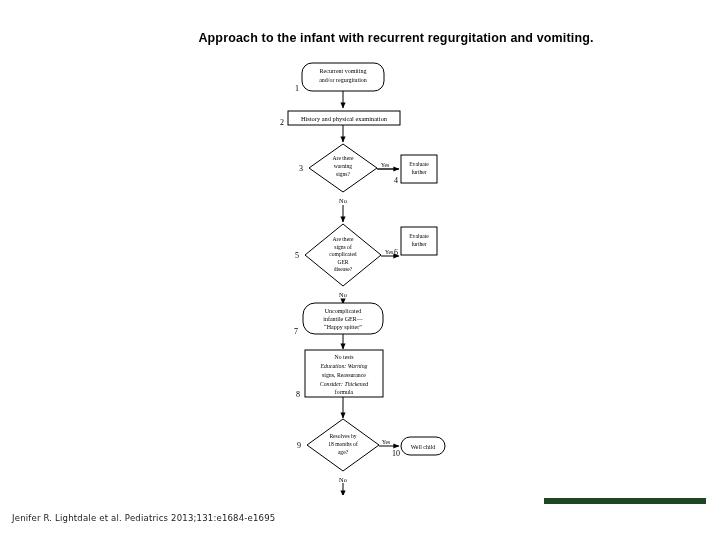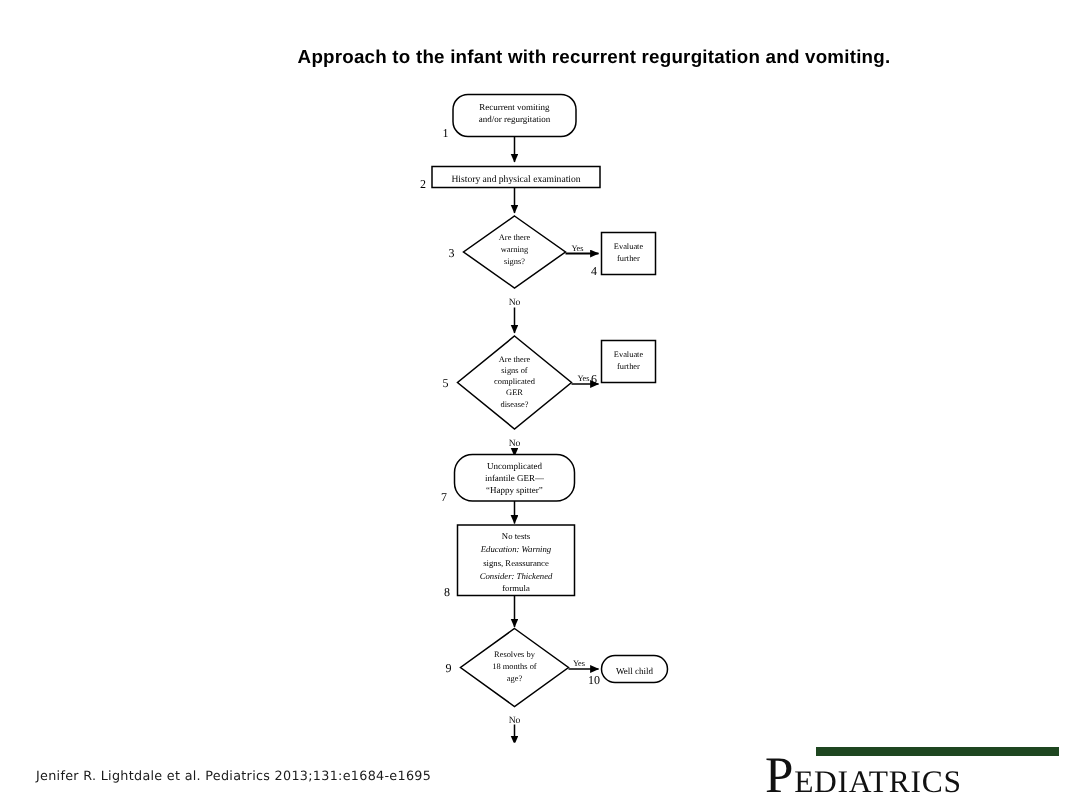--- a/index.html
+++ b/index.html
@@ -25,21 +25,21 @@
   
   #figure{
     position:absolute;
     left:0;top:55px;
     width:720px;height:440px;
   }
   #figure svg{display:block;}
   
   #citation{
     position:absolute;
-    left:24px;top:513px;
+    left:12px;top:513px;
     font-size:8.5px;
     font-family:"DejaVu Sans", sans-serif;
     color:#1a1a1a;
     letter-spacing:.2px;
     white-space:nowrap;
   }
   #journal-logo{
     position:absolute;
     left:510px;top:498px;
     width:196px;height:38px;
@@ -191,16 +191,13 @@
     </g>
 
   </g>
 </svg>
 </div>
 
 <div id="citation">Jenifer R. Lightdale et al. Pediatrics 2013;131:e1684-e1695</div>
 
 <div id="journal-logo">
   <div id="logo-bar" style="background: rgb(30, 70, 32);"></div>
-  <div id="logo-word" style="color: rgb(17, 17, 17);">
-    <span class="cap">P</span><span>ediatrics</span>
-  </div>
 </div>
 
 </body></html>

